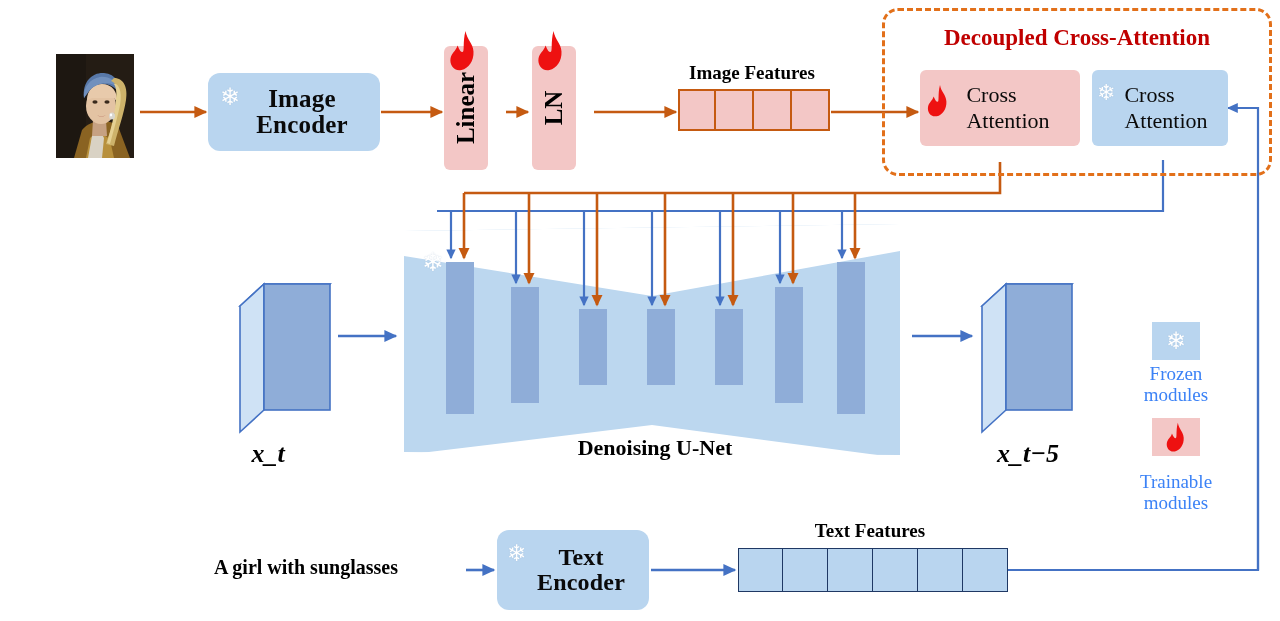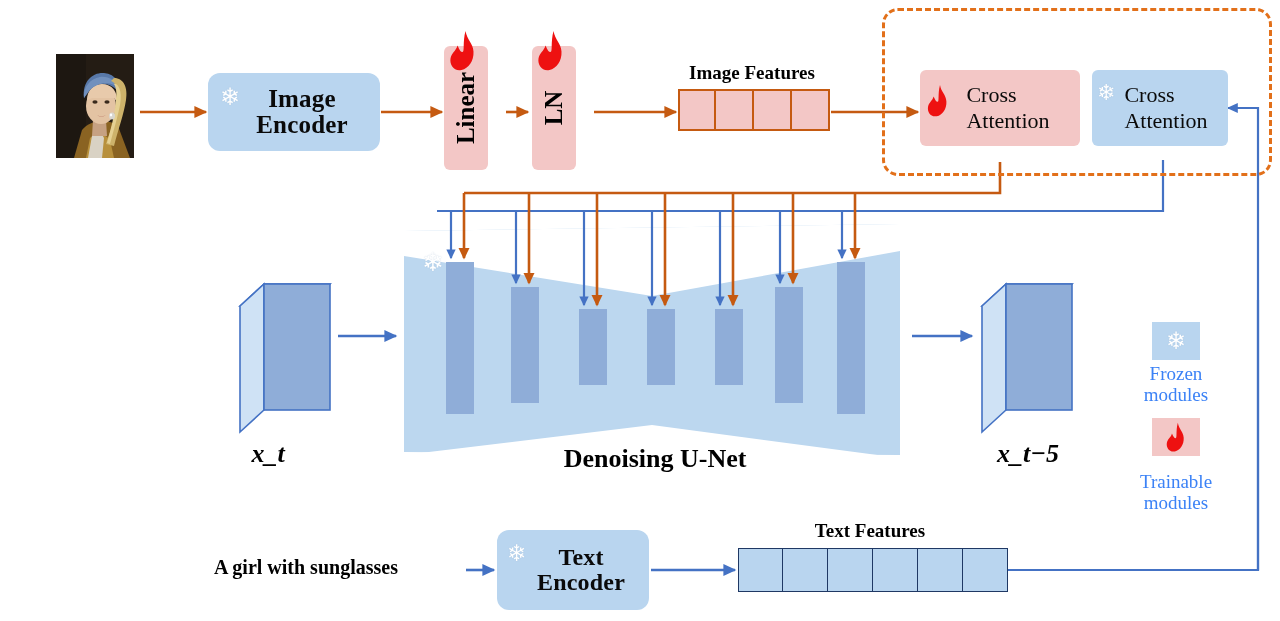--- a/index.html
+++ b/index.html
@@ -199,20 +199,21 @@
 
   <div class="abs lbl" style="left:676px;top:63px;width:152px;font-size:19px;">Image Features</div>
   <div class="abs strip" style="left:678px;top:89px;height:42px;">
     <div class="cell" style="width:38px;height:42px;background:#f3c7c6;border:2px solid #c55a11;"></div>
     <div class="cell" style="width:38px;height:42px;background:#f3c7c6;border:2px solid #c55a11;border-left:none;"></div>
     <div class="cell" style="width:38px;height:42px;background:#f3c7c6;border:2px solid #c55a11;border-left:none;"></div>
     <div class="cell" style="width:38px;height:42px;background:#f3c7c6;border:2px solid #c55a11;border-left:none;"></div>
   </div>
 
   <div class="abs dashbox" style="left:882px;top:8px;width:390px;height:168px;"></div>
+  <div class="abs dash-title" style="left:882px;top:25px;width:390px;text-align:center;font-size:23px;">Decoupled Cross-Attention</div>
 
   <div class="abs sq pink-fill" style="left:920px;top:70px;width:160px;height:76px;display:flex;align-items:center;justify-content:center;">
     <span class="flame abs" style="left:6px;top:14px;">
       <svg width="24" height="34" viewBox="0 0 30 42">
         <path d="M17.5,1 C19,10 25,13 25.5,21.5 C26,31 20.5,38.5 13.5,40 C6,41.5 1.5,35 2.5,28.5 C3.3,23.2 8,21 9.5,15.5 C11.6,20 12.5,22 14.5,22 C16.8,22 14.5,12 17.5,1 Z" fill="#ee1111"></path>
       </svg>
     </span>
     <div class="txt" style="font-size:22px;padding-left:16px;">
       <span>Cross</span><br>
       <span>Attention</span>
@@ -239,21 +240,21 @@
   <span class="flake abs" style="left:422px;top:250px;font-size:26px;">❄</span>
 
   <div class="abs unet-block" style="left:446px;top:262px;width:28px;height:152px;"></div>
   <div class="abs unet-block" style="left:511px;top:287px;width:28px;height:116px;"></div>
   <div class="abs unet-block" style="left:579px;top:309px;width:28px;height:76px;"></div>
   <div class="abs unet-block" style="left:647px;top:309px;width:28px;height:76px;"></div>
   <div class="abs unet-block" style="left:715px;top:309px;width:28px;height:76px;"></div>
   <div class="abs unet-block" style="left:775px;top:287px;width:28px;height:116px;"></div>
   <div class="abs unet-block" style="left:837px;top:262px;width:28px;height:152px;"></div>
 
-  <div class="abs lbl" style="left:470px;top:445px;width:370px;font-size:26px;">Denoising U-Net</div>
+  <div class="abs lbl" style="left:470px;top:436px;width:370px;font-size:22px;">Denoising U-Net</div>
 
   <div class="abs" style="left:980px;top:236px;">
     <svg width="96" height="200" viewBox="0 0 96 200">
       <polygon points="2,70 26,48 92,48 68,70" fill="#cfe2f5" stroke="#4472c4" stroke-width="1.6"></polygon>
       <polygon points="2,70 2,196 26,174 26,48" fill="#cfe2f5" stroke="#4472c4" stroke-width="1.6"></polygon>
       <rect x="26" y="48" width="66" height="126" fill="#8fadd8" stroke="#4472c4" stroke-width="1.6"></rect>
     </svg>
   </div>
   <div class="abs lbl" style="left:978px;top:440px;width:100px;font-size:26px;font-style:italic;">x_t−5</div>
 

